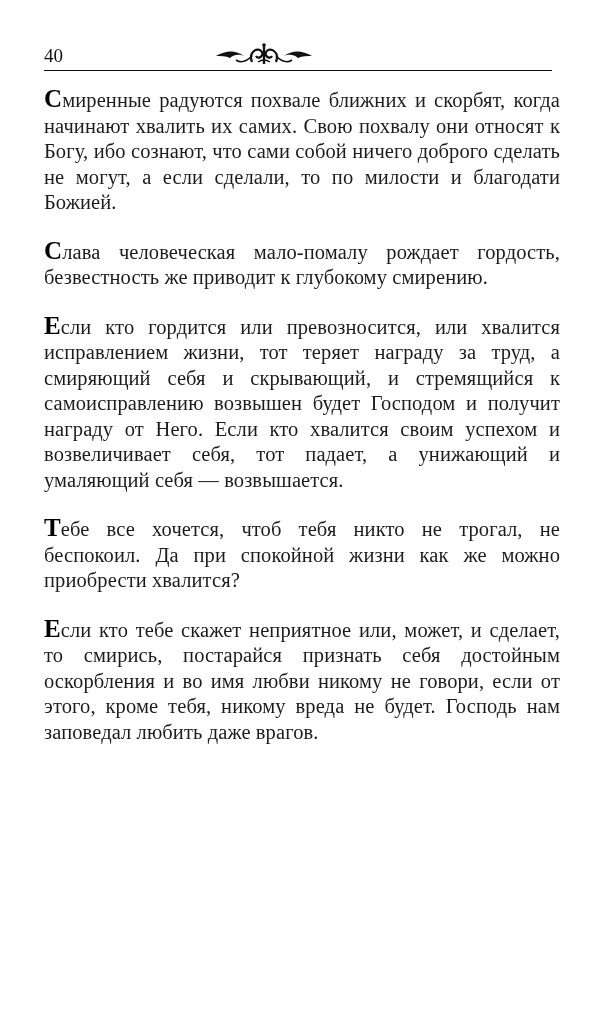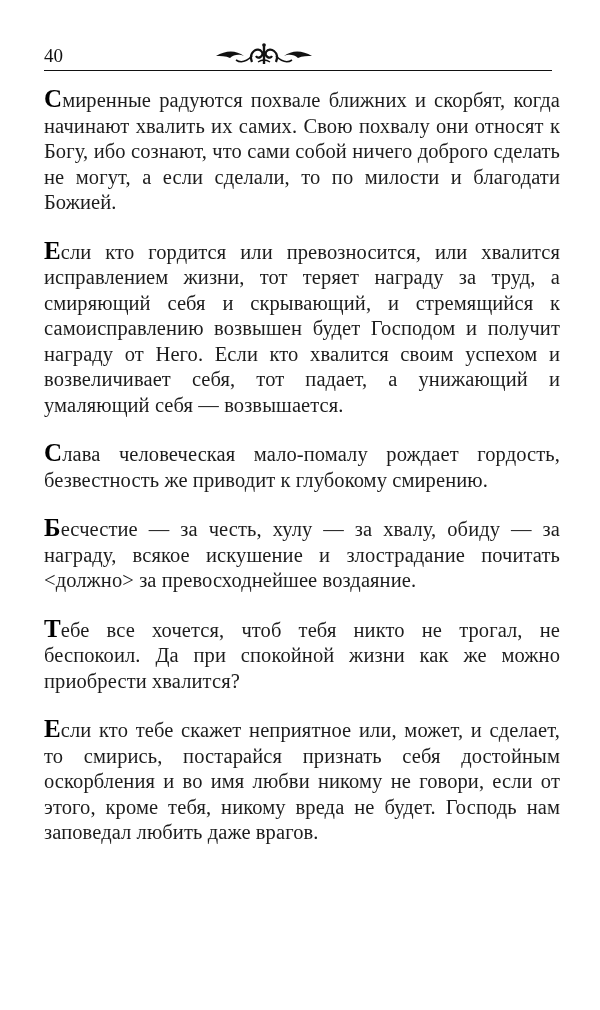--- a/index.html
+++ b/index.html
@@ -27,18 +27,17 @@
     <path d="M38 20 C34 10, 44 4, 48 10 C50 14, 44 18, 42 14" stroke="#111" stroke-width="2.2" fill="none"></path>
     <path d="M62 20 C66 10, 56 4, 52 10 C50 14, 56 18, 58 14" stroke="#111" stroke-width="2.2" fill="none"></path>
     <path d="M50 2 L50 22" stroke="#111" stroke-width="2.4"></path>
     <circle cx="50" cy="3" r="1.8" fill="#111"></circle>
     <path d="M44 20 Q50 16 56 20" stroke="#111" stroke-width="1.4" fill="none"></path>
   </svg>
 </div>
 
 <div class="content">
   <p class="para"><span class="drop">С</span><span>миренные радуются похвале ближних и скорбят, когда начинают хвалить их самих. Свою похвалу они относят к Богу, ибо сознают, что сами собой ничего доброго сделать не могут, а если сделали, то по милости и благодати Божией.</span></p>
+  <p class="para"><span class="drop">С</span><span>лава человеческая мало-помалу рождает гордость, безвестность же приводит к глубокому смирению.</span></p>
   <p class="para"><span class="drop">Е</span><span>сли кто гордится или превозносится, или хвалится исправлением жизни, тот теряет награду за труд, а смиряющий себя и скрывающий, и стремящийся к самоисправлению возвышен будет Господом и получит награду от Него. Если кто хвалится своим успехом и возвеличивает себя, тот падает, а унижающий и умаляющий себя — возвышается.</span></p>
-  <p class="para"><span class="drop">С</span><span>лава человеческая мало-помалу рождает гордость, безвестность же приводит к глубокому смирению.</span></p>
-  <p class="para"><span class="drop">Б</span><span>есчестие — за честь, хулу — за хвалу, обиду — за награду, всякое искушение и злострадание почитать &lt;должно&gt; за превосходнейшее воздаяние.</span></p>
   <p class="para"><span class="drop">Т</span><span>ебе все хочется, чтоб тебя никто не трогал, не беспокоил. Да при спокойной жизни как же можно приобрести хвалится?</span></p>
   <p class="para"><span class="drop">Е</span><span>сли кто тебе скажет неприятное или, может, и сделает, то смирись, постарайся признать себя достойным оскорбления и во имя любви никому не говори, если от этого, кроме тебя, никому вреда не будет. Господь нам заповедал любить даже врагов.</span></p>
 </div>
 
 </body></html>

